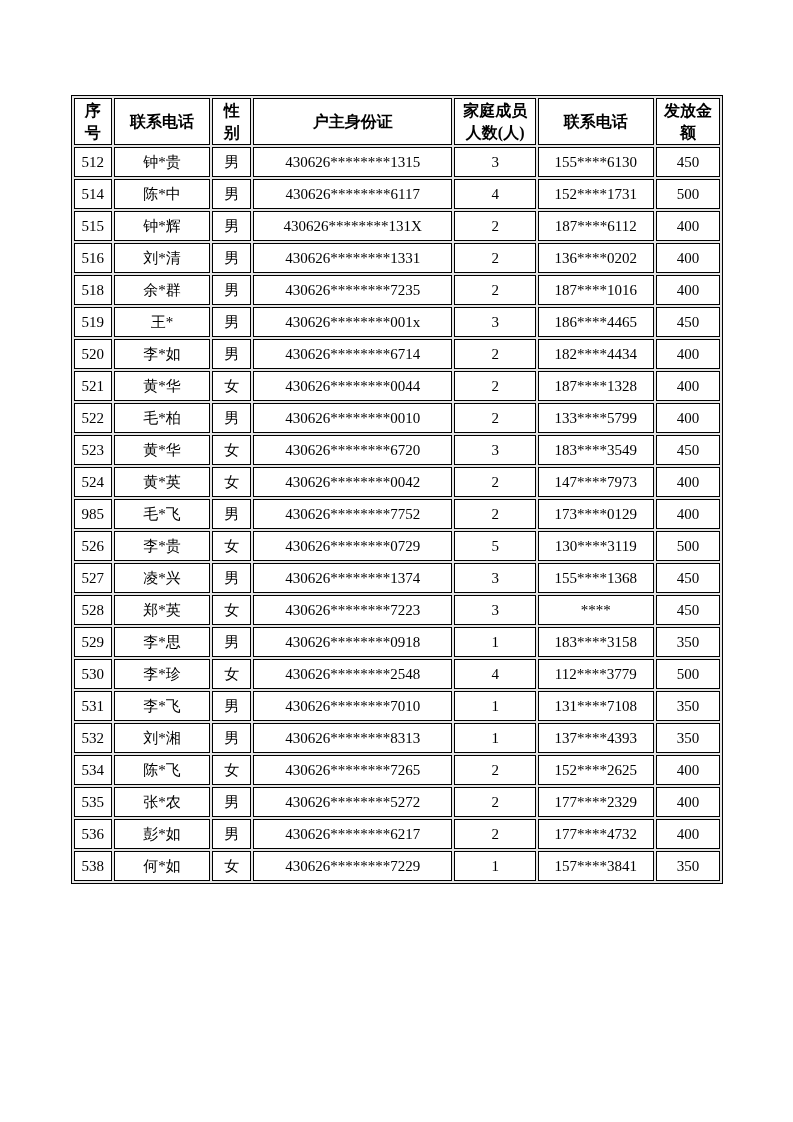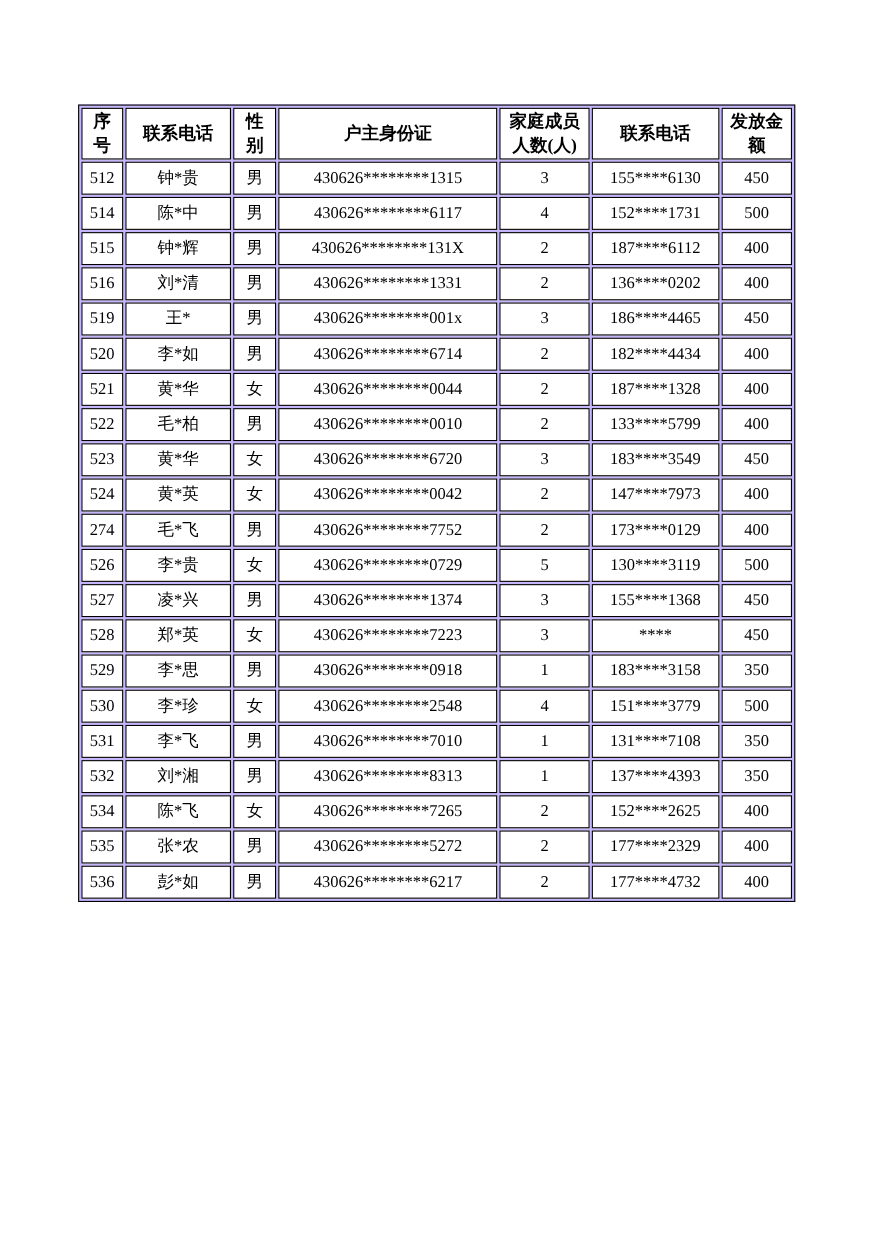--- a/index.html
+++ b/index.html
@@ -18,21 +18,21 @@
   }
   table.subsidy {
     position: absolute;
     left: 71px;
     top: 95px;
     width: 652px;
     table-layout: fixed;
     border-collapse: separate;
     border-spacing: 2px;
     border: 1px solid #000000;
-    background: #c4b5fd;
+    background: #e5e5e5;
   }
   col.c-seq     { width: 37px;  }
   col.c-name    { width: 95px;  }
   col.c-gender  { width: 38px;  }
   col.c-id      { width: 196px; }
   col.c-members { width: 80px;  }
   col.c-phone   { width: 114px; }
   col.c-amount  { width: 63px;  }
   th, td {
     border: 1px solid #000000;
@@ -112,20 +112,29 @@
         <tr>
           <td>516</td>
           <td>刘*清</td>
           <td>男</td>
           <td>430626********1331</td>
           <td>2</td>
           <td>136****0202</td>
           <td>400</td>
         </tr>
         <tr>
+          <td>518</td>
+          <td>余*群</td>
+          <td>男</td>
+          <td>430626********7235</td>
+          <td>2</td>
+          <td>187****1016</td>
+          <td>400</td>
+        </tr>
+        <tr>
           <td>519</td>
           <td>王*</td>
           <td>男</td>
           <td>430626********001x</td>
           <td>3</td>
           <td>186****4465</td>
           <td>450</td>
         </tr>
         <tr>
           <td>520</td>
@@ -166,21 +175,21 @@
         <tr>
           <td>524</td>
           <td>黄*英</td>
           <td>女</td>
           <td>430626********0042</td>
           <td>2</td>
           <td>147****7973</td>
           <td>400</td>
         </tr>
         <tr>
-          <td>274</td>
+          <td>985</td>
           <td>毛*飞</td>
           <td>男</td>
           <td>430626********7752</td>
           <td>2</td>
           <td>173****0129</td>
           <td>400</td>
         </tr>
         <tr>
           <td>526</td>
           <td>李*贵</td>
@@ -216,21 +225,21 @@
           <td>1</td>
           <td>183****3158</td>
           <td>350</td>
         </tr>
         <tr>
           <td>530</td>
           <td>李*珍</td>
           <td>女</td>
           <td>430626********2548</td>
           <td>4</td>
-          <td>151****3779</td>
+          <td>112****3779</td>
           <td>500</td>
         </tr>
         <tr>
           <td>531</td>
           <td>李*飞</td>
           <td>男</td>
           <td>430626********7010</td>
           <td>1</td>
           <td>131****7108</td>
           <td>350</td>
@@ -263,16 +272,25 @@
           <td>400</td>
         </tr>
         <tr>
           <td>536</td>
           <td>彭*如</td>
           <td>男</td>
           <td>430626********6217</td>
           <td>2</td>
           <td>177****4732</td>
           <td>400</td>
+        </tr>
+        <tr>
+          <td>538</td>
+          <td>何*如</td>
+          <td>女</td>
+          <td>430626********7229</td>
+          <td>1</td>
+          <td>157****3841</td>
+          <td>350</td>
         </tr>
       </tbody>
   </table>
 </div>
 
 </body></html>

